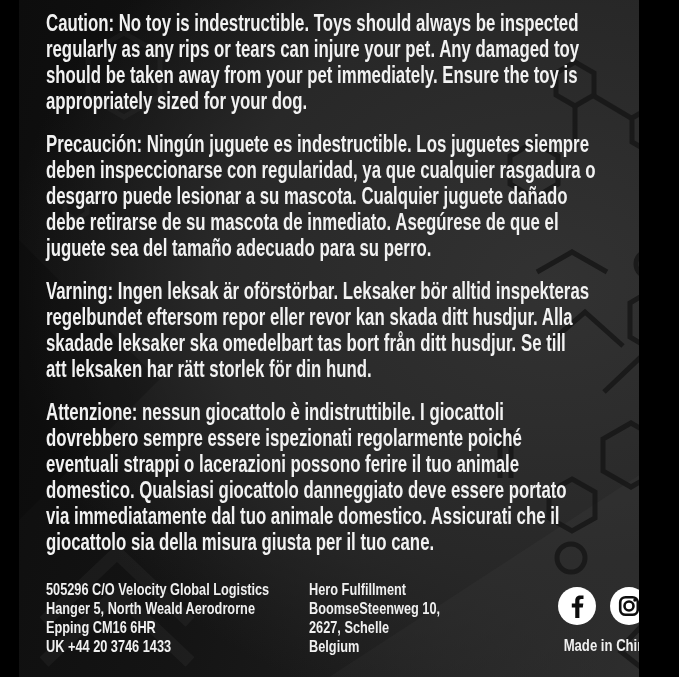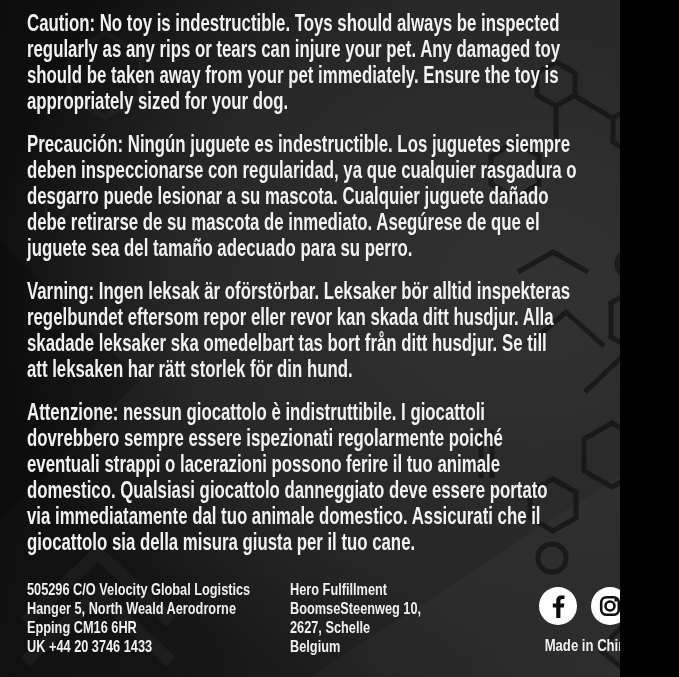--- a/index.html
+++ b/index.html
@@ -5,20 +5,21 @@
   html,body{margin:0;padding:0;background:#000;}
   .label{
     position:relative;
     width:620px;height:677px;
     overflow:hidden;
     font-family:"Liberation Sans",sans-serif;
     background:
       radial-gradient(760px 620px at 86% 42%, #323232 0%, #282828 45%, rgba(40,40,40,0) 72%),
       linear-gradient(102deg, #0d0d0d 0%, #141414 38%, #1d1d1d 66%, #292929 100%);
     background-color:#121212;
+    margin-left:19px;
   }
   .pattern{position:absolute;left:0;top:0;width:679px;height:677px;}
   .content{position:absolute;left:27px;top:10px;}
   .warn{
     margin:0 0 17px 0;
     width:900px;
     font-size:23px;
     line-height:26px;
     font-weight:700;
     color:#f2f2f2;

